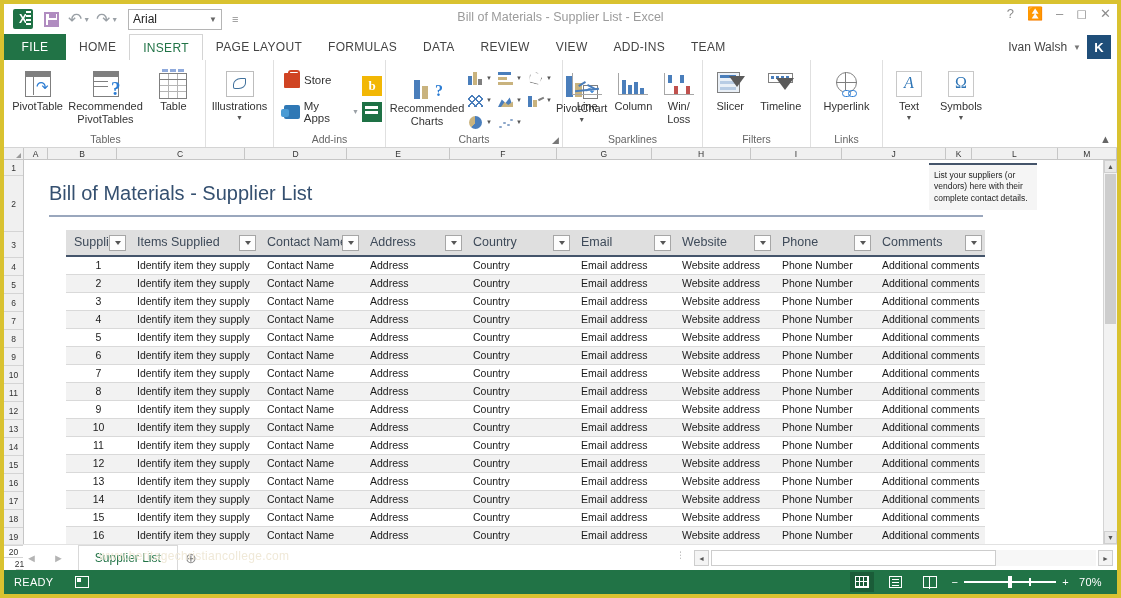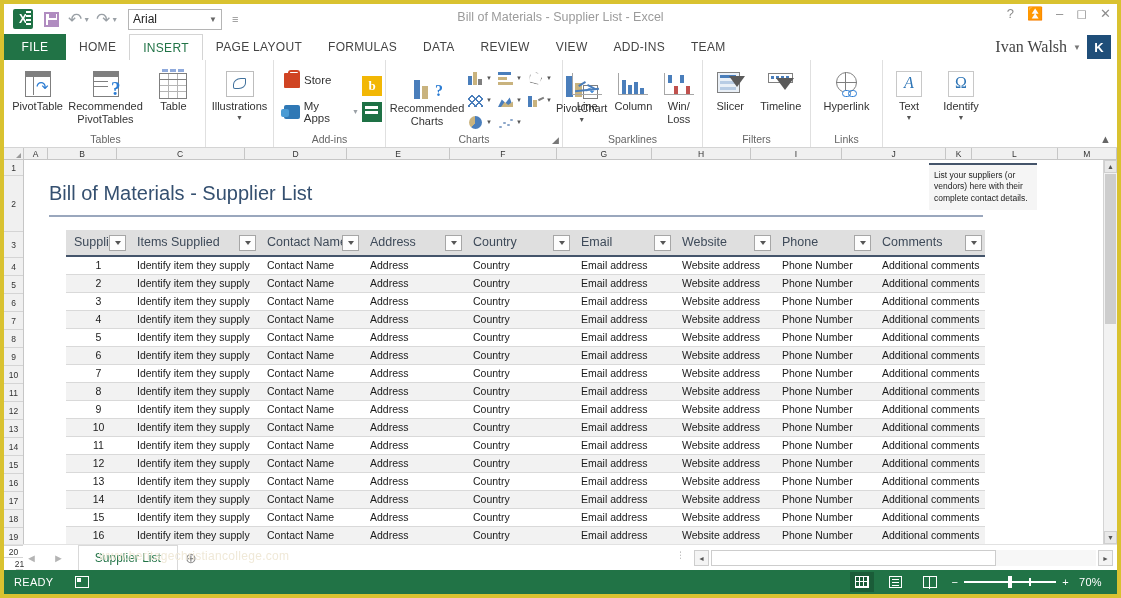--- a/index.html
+++ b/index.html
@@ -109,21 +109,21 @@
     display:flex;align-items:center;
     font-size: 12px; color:#444;
     letter-spacing:.3px;
     white-space: nowrap;
   }
   .tab.active { color:#217346; background:#fff; border-left:1px solid #d4d4d4; border-right:1px solid #d4d4d4; border-top:1px solid #d4d4d4;}
   .user-area {
     position:absolute; right:6px; top:1px;
     display:flex; align-items:center; gap:6px;
   }
-  .user-name { font-size:16px; color:#444;font-family:Liberation Serif, serif; }
+  .user-name { font-size:12px; color:#444; }
   .user-caret{ font-size:8px;color:#777; }
   .avatar {
     width:24px;height:24px;background:#1f4e79;color:#fff;
     display:flex;align-items:center;justify-content:center;
     font-size:13px; font-weight:600;
   }
 
   
   .ribbon {
     height: 88px;
@@ -694,21 +694,21 @@
           <div class="gi">
             <div class="sq-ico">A</div>
           </div>
           <div class="lbl">Text</div>
           <div class="dd">▼</div>
         </div>
         <div class="bigbtn" style="width:58px;">
           <div class="gi">
             <div class="sq-ico" style="font-style:normal;">Ω</div>
           </div>
-          <div class="lbl">Identify</div>
+          <div class="lbl">Symbols</div>
           <div class="dd">▼</div>
         </div>
       </div>
       <div class="rg-label"></div>
     </div>
 
     <span class="ribbon-collapse">▲</span>
   </div>
 
   <div class="gridwrap">

